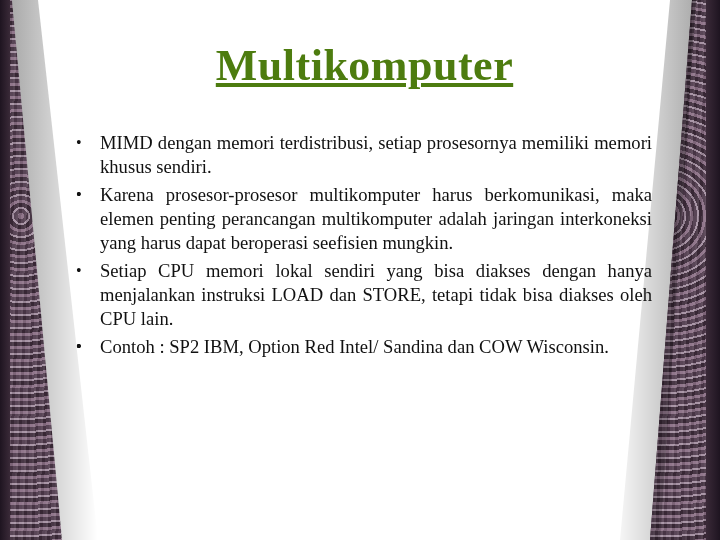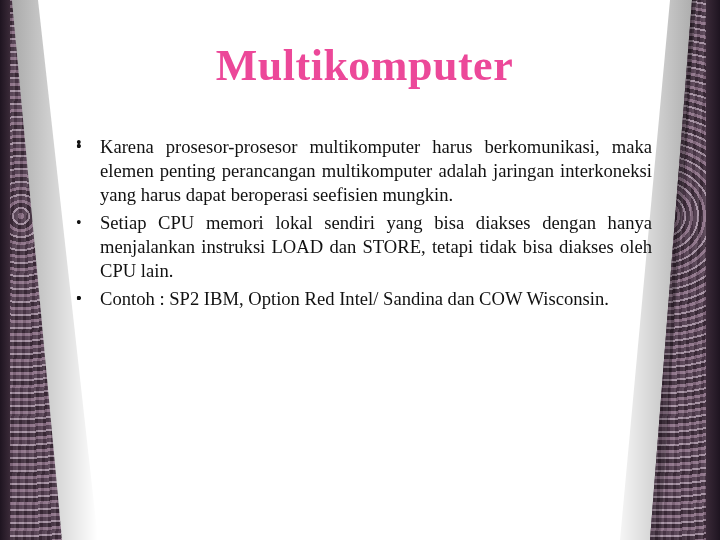--- a/index.html
+++ b/index.html
@@ -40,22 +40,23 @@
       pointer-events:none;
     }
     .shade-right {
       position:absolute; top:0; right:20px; width:90px; height:540px;
       background:linear-gradient(270deg, rgba(0,0,0,0.35), rgba(0,0,0,0));
       clip-path: polygon(60px 0, 86px 0, 50px 100%, 10px 100%);
       pointer-events:none;
     }
     .title {
       position:absolute; left:89px; right:80px; top:40px;
-      text-align:center; font-weight:bold; font-size:44px; color:#ec4899;
+      text-align:center; font-weight:bold; font-size:44px; color:#4d7c0f;
       letter-spacing:0.5px;
+      text-decoration:underline;
     }
     .bullets {
       position:absolute; left:76px; top:131px; width:576px;
       list-style:none; margin:0; padding:0;
       font-size:18.6px; line-height:24px; color:#111;
     }
     .bullets li { position:relative; padding-left:24px; margin-bottom:4px; text-align:justify; }
     .bullets li .bullet {
       position:absolute; left:0; top:0; width:24px; text-align:left; font-size:16px;
     }
@@ -71,20 +72,21 @@
 
   <div class="curtain curtain-right"></div>
   <div class="curtain-right-dark"></div>
   <div class="shade-right"></div>
 
   <div class="title">Multikomputer</div>
 
   <ul class="bullets">
     <li>
       <span class="bullet">•</span>
+      <span>MIMD dengan memori terdistribusi, setiap prosesornya memiliki memori khusus sendiri.</span>
     </li>
     <li>
       <span class="bullet">•</span>
     </li>
     <li>
       <span class="bullet">•</span>
       <span>Karena prosesor-prosesor multikomputer harus berkomunikasi, maka elemen penting perancangan multikomputer adalah jaringan interkoneksi yang harus dapat beroperasi seefisien mungkin.</span>
     </li>
     <li>
       <span class="bullet">•</span>

